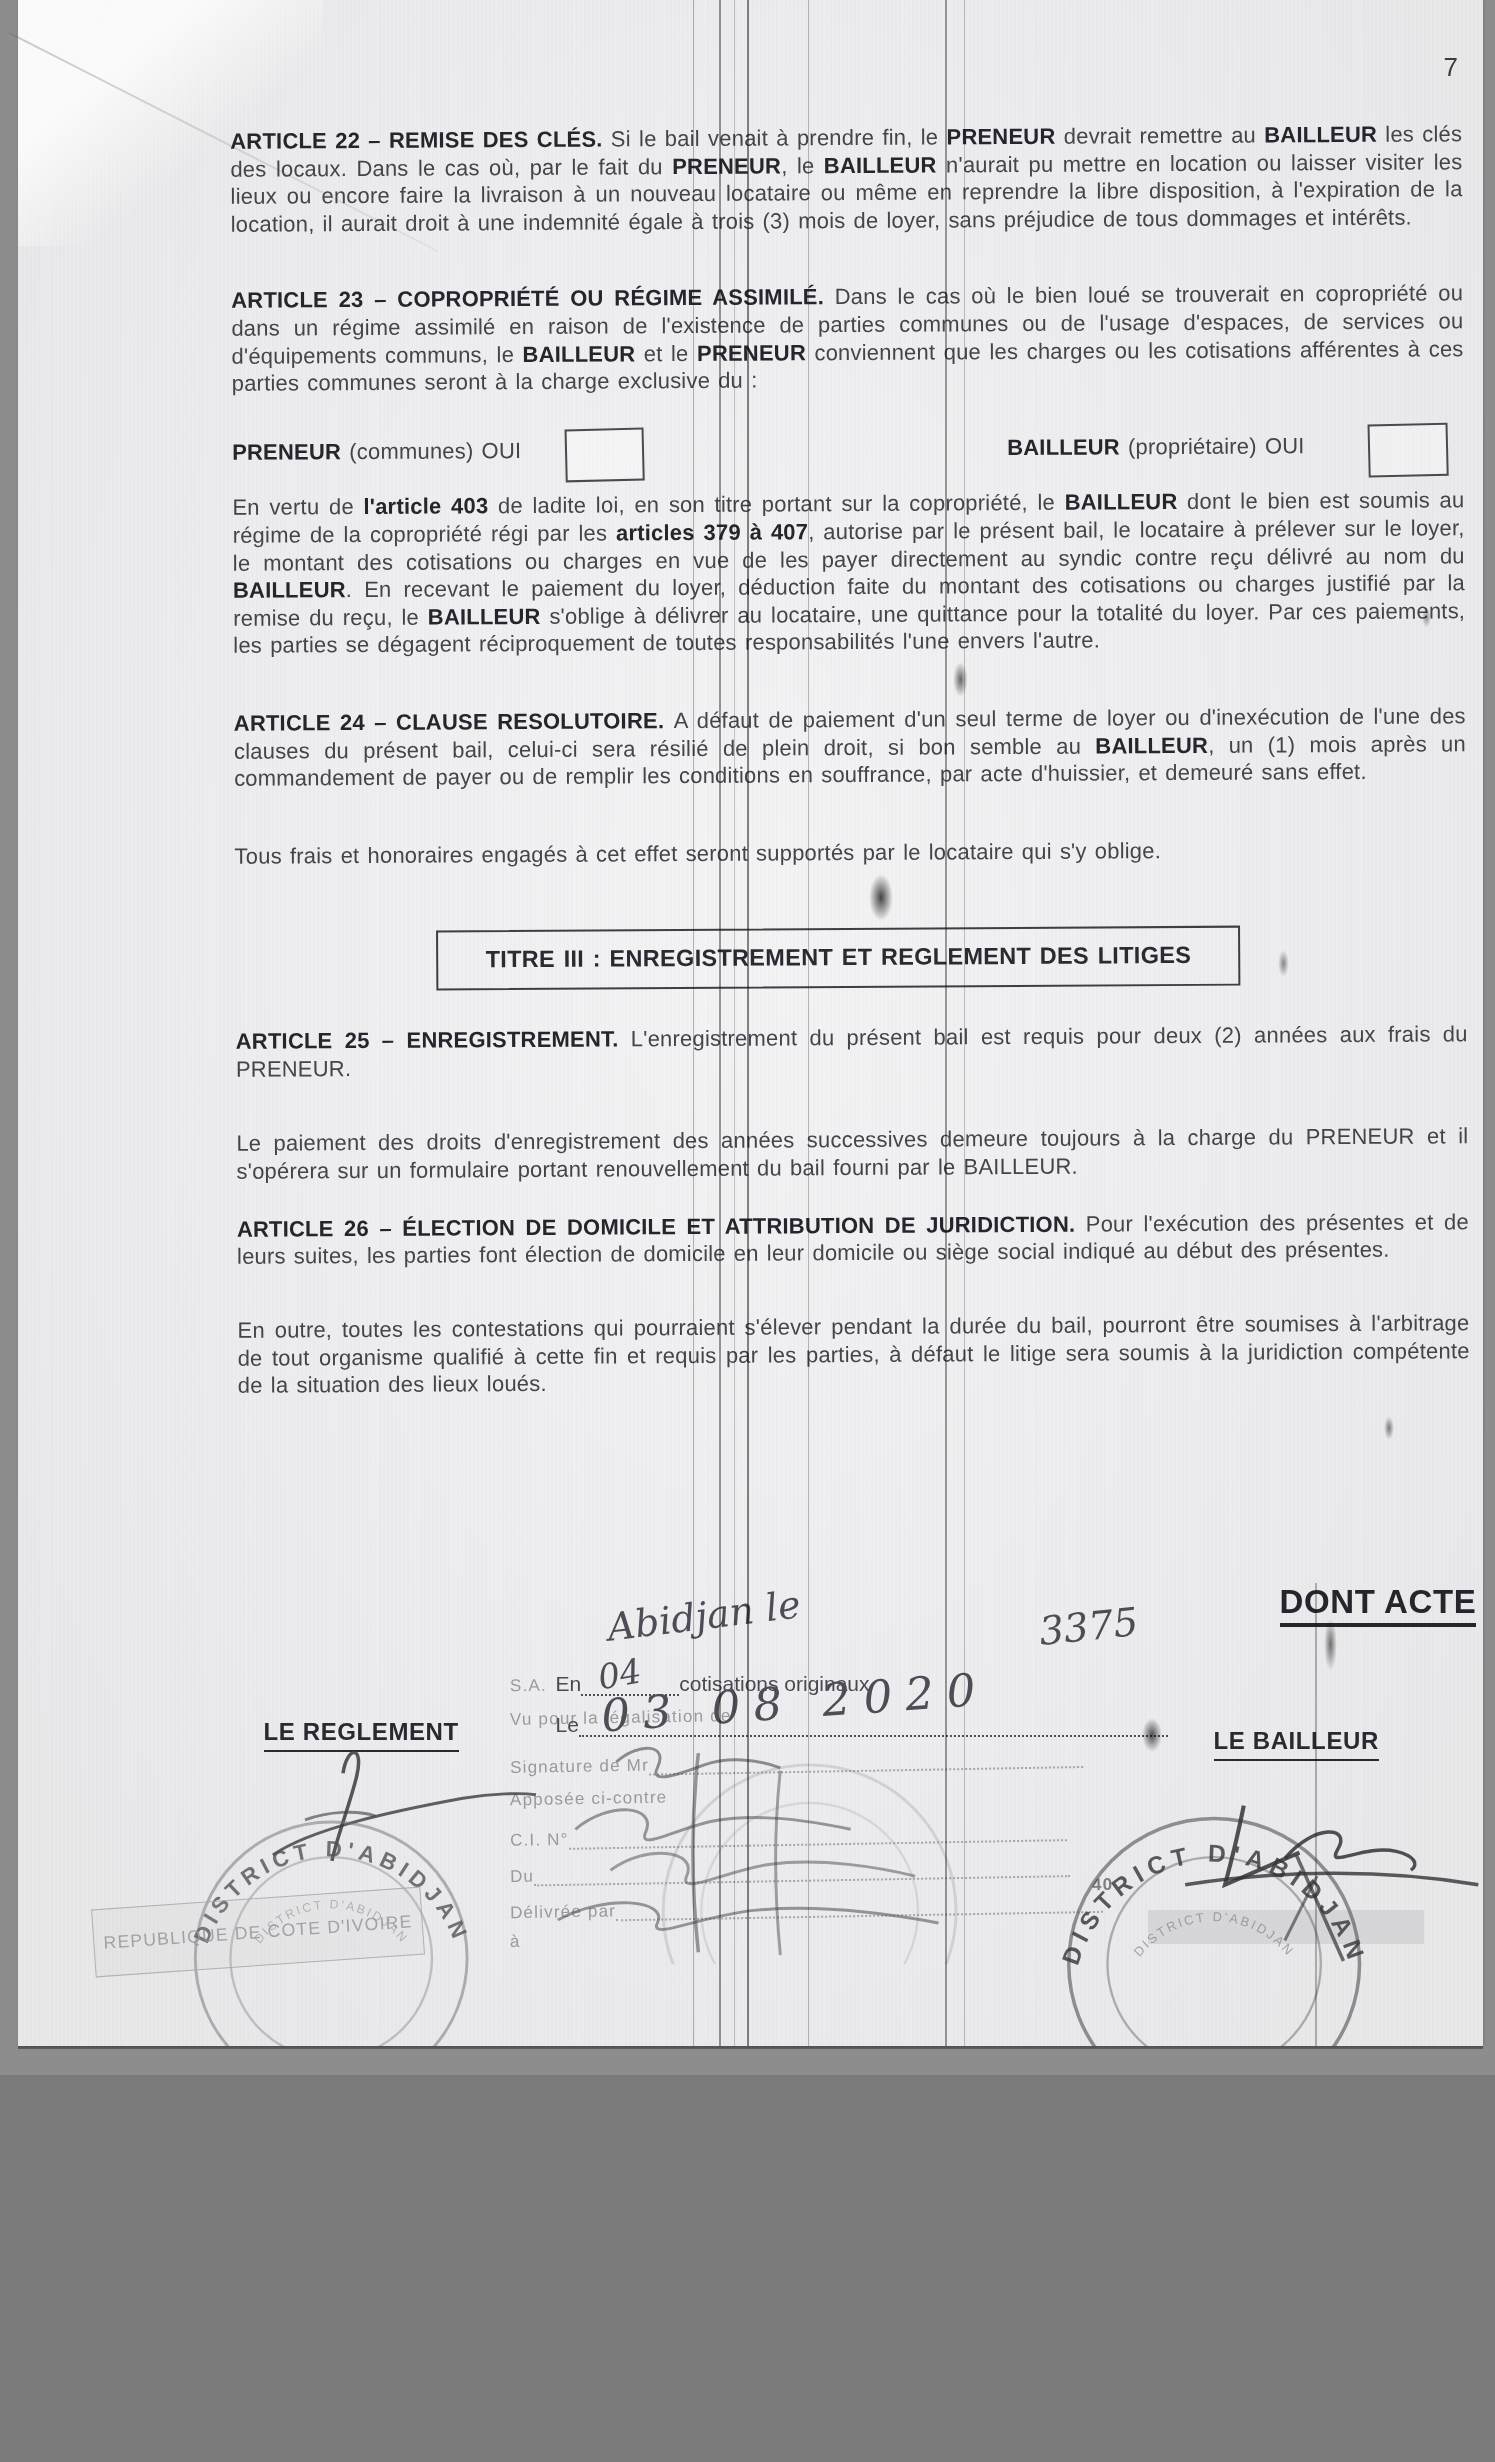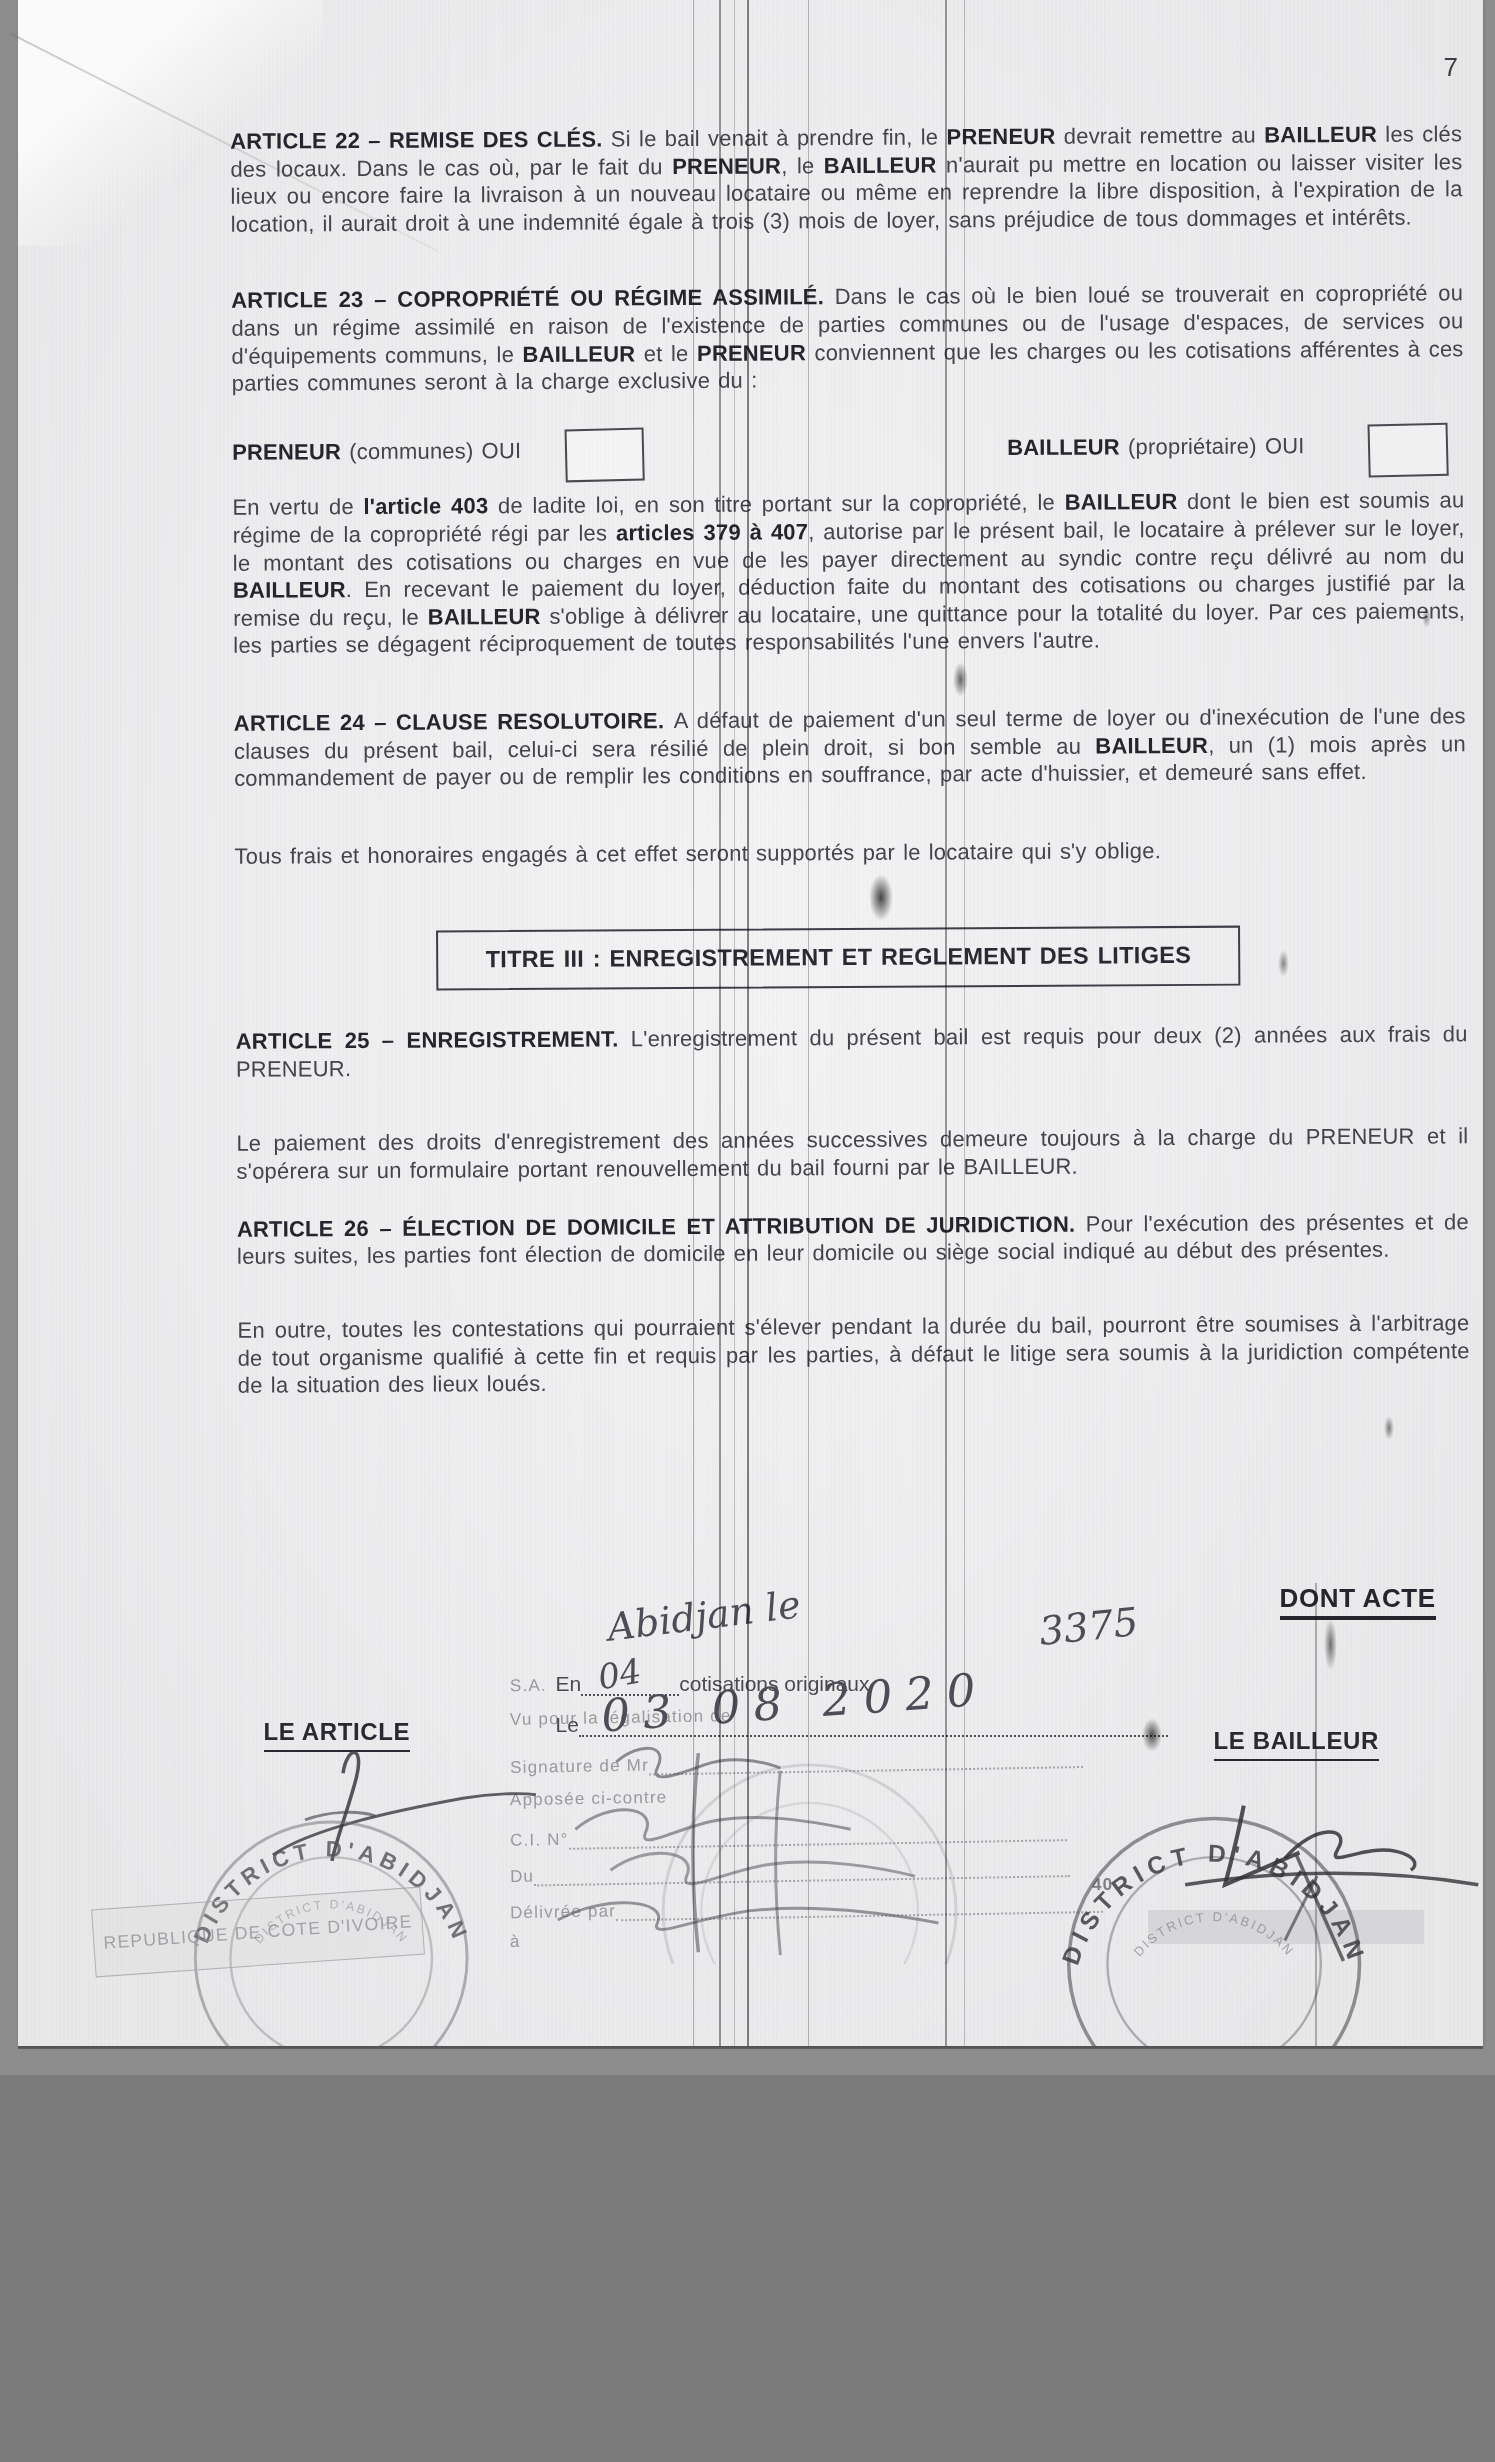--- a/index.html
+++ b/index.html
@@ -28,21 +28,21 @@
   .b{font-weight:bold;color:#26252d;}
 
   .cbrow{position:relative;height:59px;}
   .cb-label{position:absolute;top:8.2px;white-space:nowrap;}
   .cb-box{position:absolute;top:0;height:49px;border:2.3px solid #4a4950;background:rgba(255,255,255,.35);
           transform:rotate(-1deg);}
 
   .titre-box{border:2.9px solid #3e3d45;width:791px;margin-left:201px;padding:14px 4.7px;
              text-align:center;font-weight:bold;font-size:23.5px;color:#2b2a32;letter-spacing:0.3px;}
 
-  .dont-acte{position:absolute;left:1262px;top:1583px;font-weight:bold;font-size:26px;color:#26252d;
+  .dont-acte{position:absolute;left:1262px;top:1583px;font-weight:bold;font-size:33px;color:#26252d;
              border-bottom:4.1px solid #26252d;padding-bottom:2.3px;letter-spacing:0.6px;}
 
   .line{position:absolute;font-size:21px;color:#4a4952;white-space:nowrap;}
   .dots{display:inline-block;height:1.05em;vertical-align:bottom;border-bottom:2.9px dotted #4e4d55;}
   .faint{position:absolute;font-size:17px;color:#9a999d;letter-spacing:1.2px;white-space:nowrap;
          transform:rotate(-1deg);}
   .faint .fd{border-bottom:2.3px dotted #a5a4a8;}
   .hw{position:absolute;font-family:"DejaVu Serif", serif;font-style:italic;color:#4e4d57;
       white-space:nowrap;}
   .party{position:absolute;font-weight:bold;font-size:24px;color:#2a2931;
@@ -118,21 +118,21 @@
     </div>
     <div class="faint" style="left:492px;top:1862px">
       <span>Du</span><span class="dots fd" style="width:536px"></span>
     </div>
     <div class="faint" style="left:492px;top:1898px">
       <span>Délivrée par</span><span class="dots fd" style="width:487px"></span>
     </div>
     <div class="faint" style="left:492px;top:1932px">à</div>
     <div class="faint" style="left:1074px;top:1875px;font-weight:bold;color:#7e7d82">40</div>
 
-    <div class="party" style="left:246px;top:1718px">LE ARTICLE</div>
+    <div class="party" style="left:246px;top:1718px">LE REGLEMENT</div>
     <div class="party" style="left:1196px;top:1727px">LE BAILLEUR</div>
 
     <svg class="stamp" style="left:199px;top:1741px" width="328" height="152" viewBox="0 0 560 260">
       <path d="M 215 55 C 222 8 252 6 238 62 C 226 110 206 160 196 205" fill="none" stroke="#3a3a40" stroke-width="6" opacity=".85"></path>
       <path d="M 95 195 C 160 150 300 120 420 98 C 470 90 520 88 545 92" fill="none" stroke="#3a3a40" stroke-width="5" opacity=".8"></path>
       <path d="M 150 135 C 190 120 240 118 270 128" fill="none" stroke="#3a3a40" stroke-width="5" opacity=".6"></path>
     </svg>
 
     <svg class="stamp" style="left:158px;top:1782px" width="328" height="264" viewBox="0 0 560 450">
       <circle cx="265" cy="300" r="232" fill="none" stroke="#6f6e74" stroke-width="5" opacity=".5"></circle>

